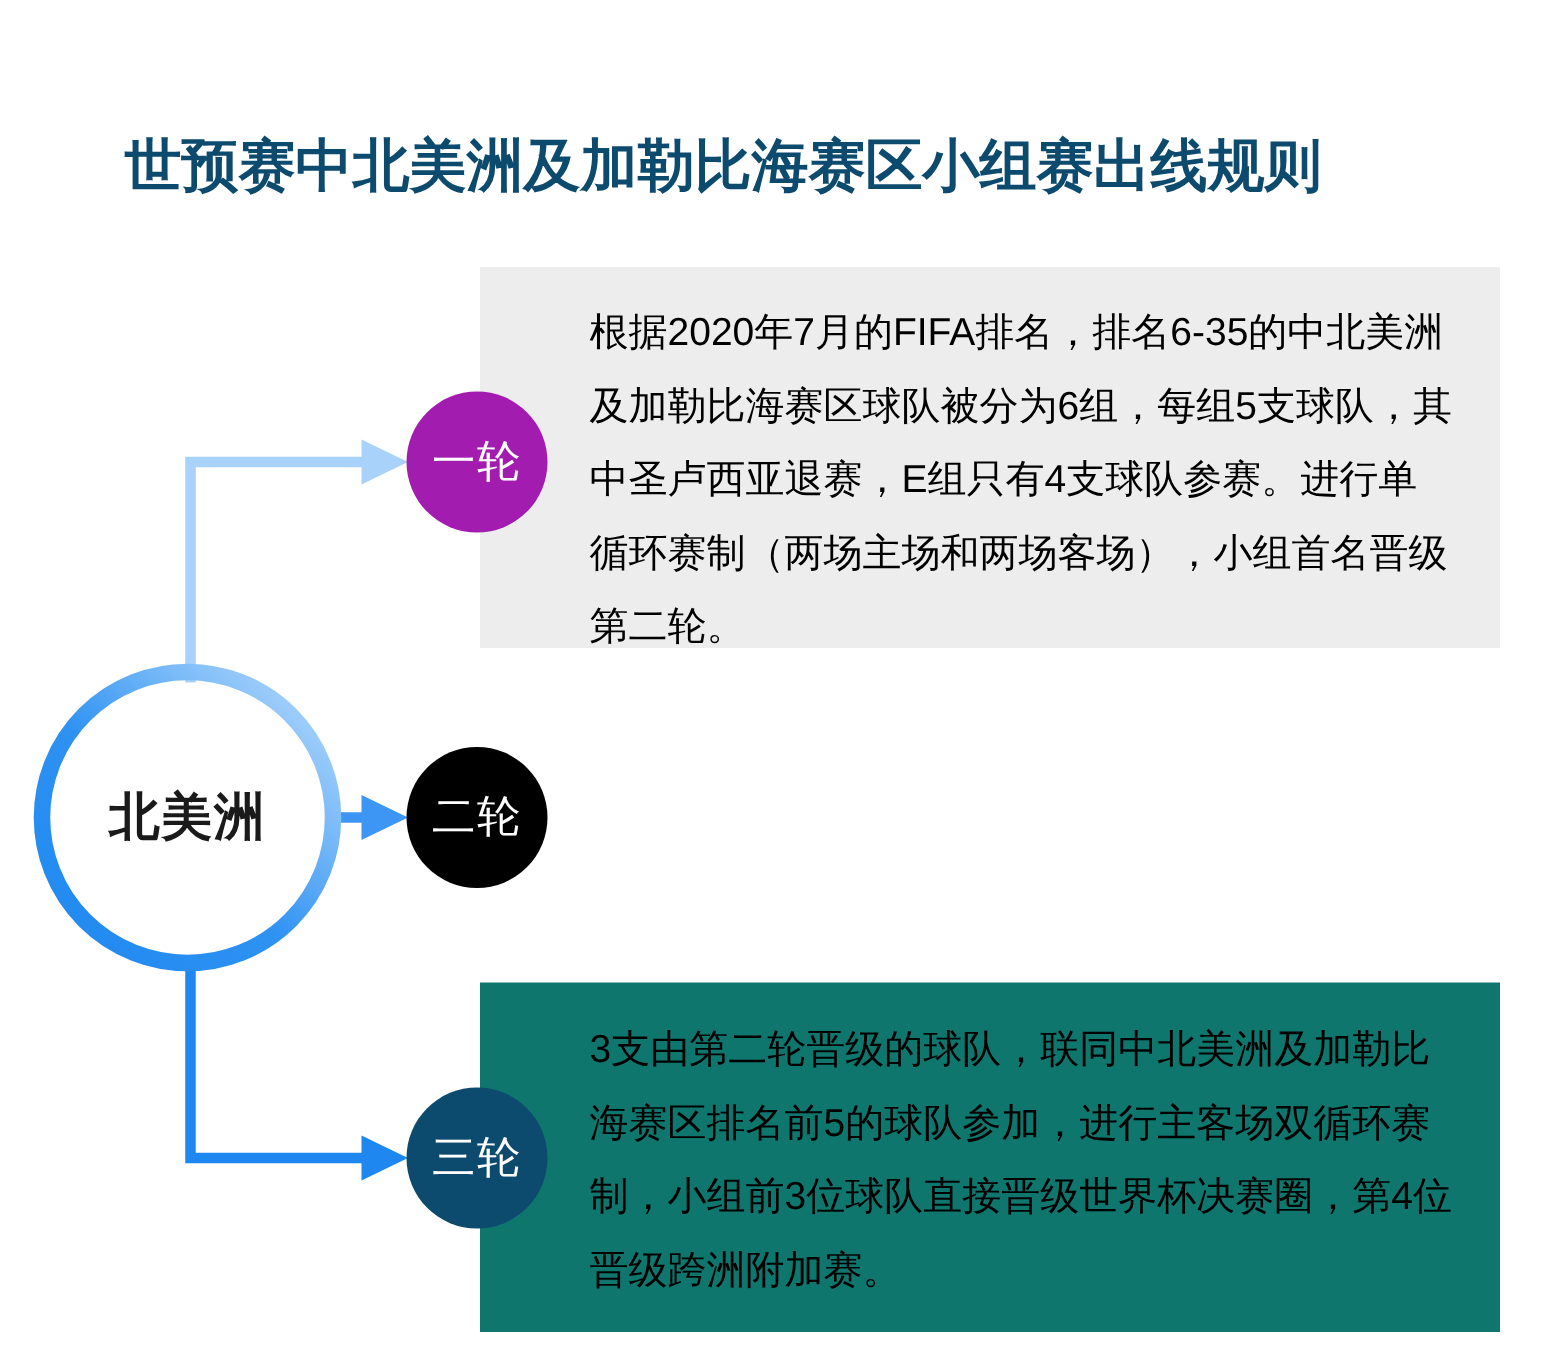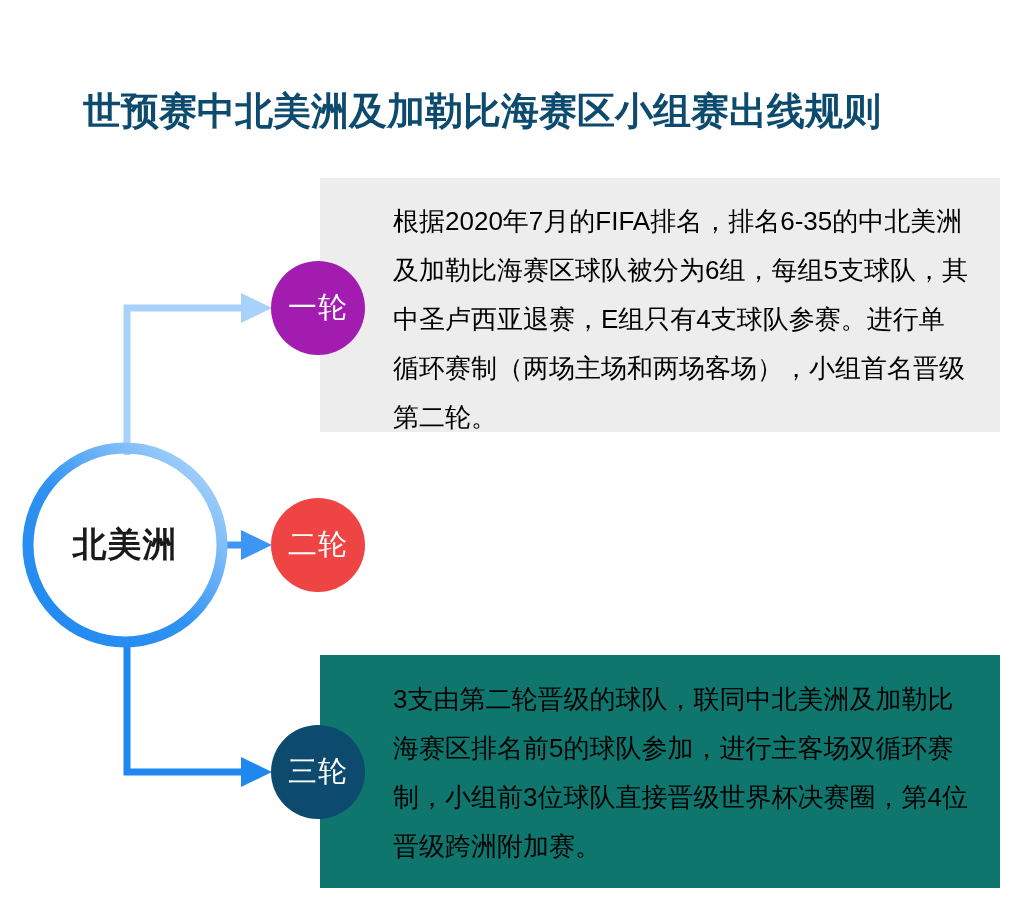--- a/index.html
+++ b/index.html
@@ -136,21 +136,21 @@
         </linearGradient>
       </defs>
       <circle cx="103" cy="103" r="97" fill="none" stroke="url(#ringGrad)" stroke-width="11"></circle>
     </svg>
     <div class="hub-label">北美洲</div>
   </div>
 
   <div class="badge" id="badge-1" style="background: #a21caf; justify-content: center;">
     <span>一轮</span>
   </div>
-  <div class="badge" id="badge-2" style="background: #ef4444;">
+  <div class="badge" id="badge-2" style="background: #000000;">
     <span>二轮</span>
   </div>
   <div class="badge" id="badge-3" style="background: #0c4a6e;">
     <span>三轮</span>
   </div>
 
   <div class="panel" id="panel-1" style="background: rgb(237, 237, 237);">
     <div class="panel-text">根据2020年7月的FIFA排名，排名6-35的中北美洲及加勒比海赛区球队被分为6组，每组5支球队，其中圣卢西亚退赛，E组只有4支球队参赛。进行单循环赛制（两场主场和两场客场），小组首名晋级第二轮。</div>
   </div>
   <div class="panel" id="panel-3" style="background: #0f766e;">

